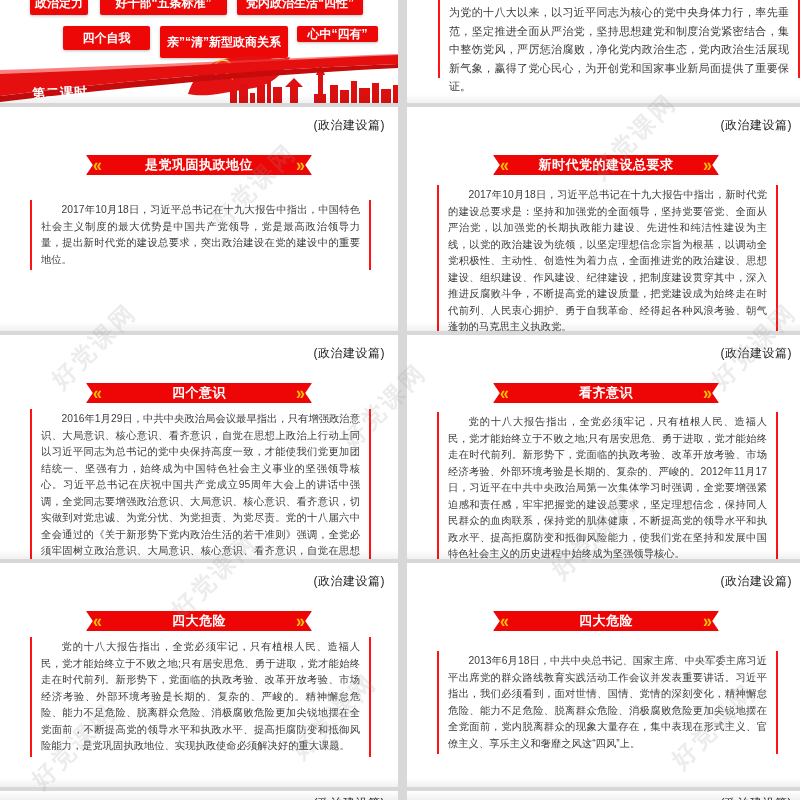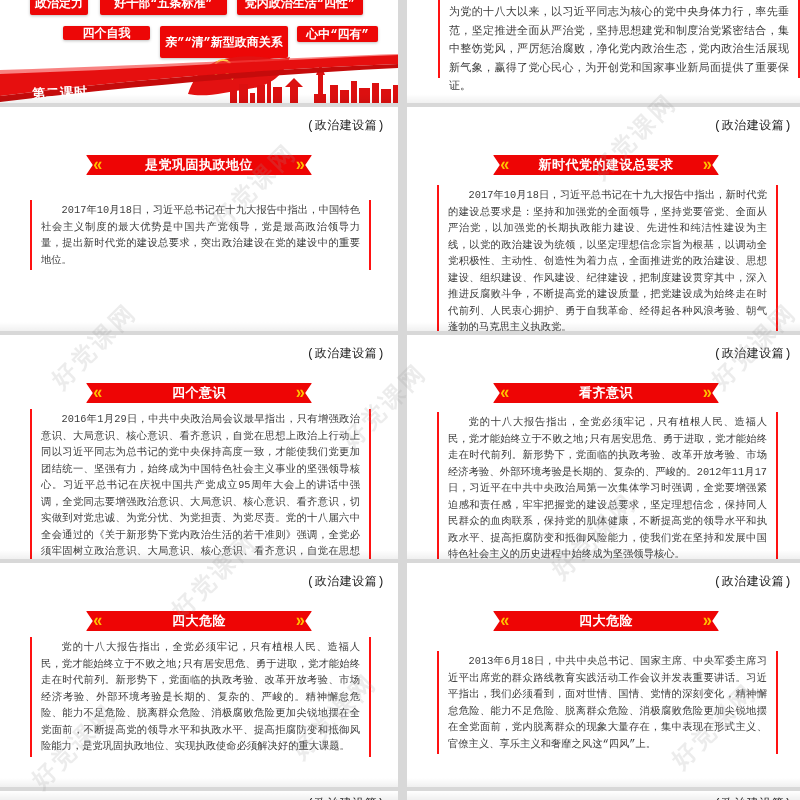--- a/index.html
+++ b/index.html
@@ -1,21 +1,21 @@
 <!DOCTYPE html>
 <html><head>
 <meta charset="utf-8">
 <style>
   html,body{margin:0;padding:0;}
   body{
     width:800px;height:800px;overflow:hidden;position:relative;
     background:#d8d8d8;
     font-family:"Liberation Sans","DejaVu Sans",sans-serif;
   }
-  .page{position:absolute;inset:0;font-family:Liberation Mono, monospace;}
+  .page{position:absolute;inset:0;}
   
   .cell{
     position:absolute;width:398px;background:#ffffff;overflow:hidden;
   }
   .cell::after{
     content:"";position:absolute;left:0;right:0;bottom:0;height:9px;
     background:linear-gradient(to bottom,rgba(0,0,0,0) 0%,rgba(0,0,0,0.06) 100%);
     pointer-events:none;
   }
   .col-l{left:0;} .col-r{left:407px;}
@@ -84,21 +84,21 @@
 </style>
 </head>
 <body>
 
 <div class="page">
 
   <section class="cell col-l row0">
     <div class="btn" style="left:30px;top:-9px;width:58px;height:24px">政治定力</div>
     <div class="btn" style="left:100px;top:-9px;width:127px;height:24px">好干部“五条标准”</div>
     <div class="btn" style="left:237px;top:-9px;width:126px;height:24px">党内政治生活“四性”</div>
-    <div class="btn" style="left:63px;top:26px;width:87px;height:14px">四个自我</div>
+    <div class="btn" style="left:63px;top:26px;width:87px;height:24px">四个自我</div>
     <div class="btn" style="left:160px;top:26px;width:128px;height:32px">亲”“清”新型政商关系</div>
     <div class="btn" style="left:297px;top:26px;width:81px;height:16px">心中“四有”</div>
 
     <svg class="ribbon-svg" viewBox="0 0 398 49">
 
       <path d="M188,40 C196,16 210,6 236,3 C262,0 276,8 290,3 C284,20 272,32 248,35 C226,38 206,44 188,40 Z" fill="#e31111"></path>
       <path d="M222,24 a9,9 0 1,1 10,-9" stroke="#ffd04a" stroke-width="2" fill="none"></path>
       <path d="M219,12 l14,13 M226,11 l-6,6" stroke="#ffd04a" stroke-width="2" fill="none"></path>
 
       <g fill="#dc1010">

